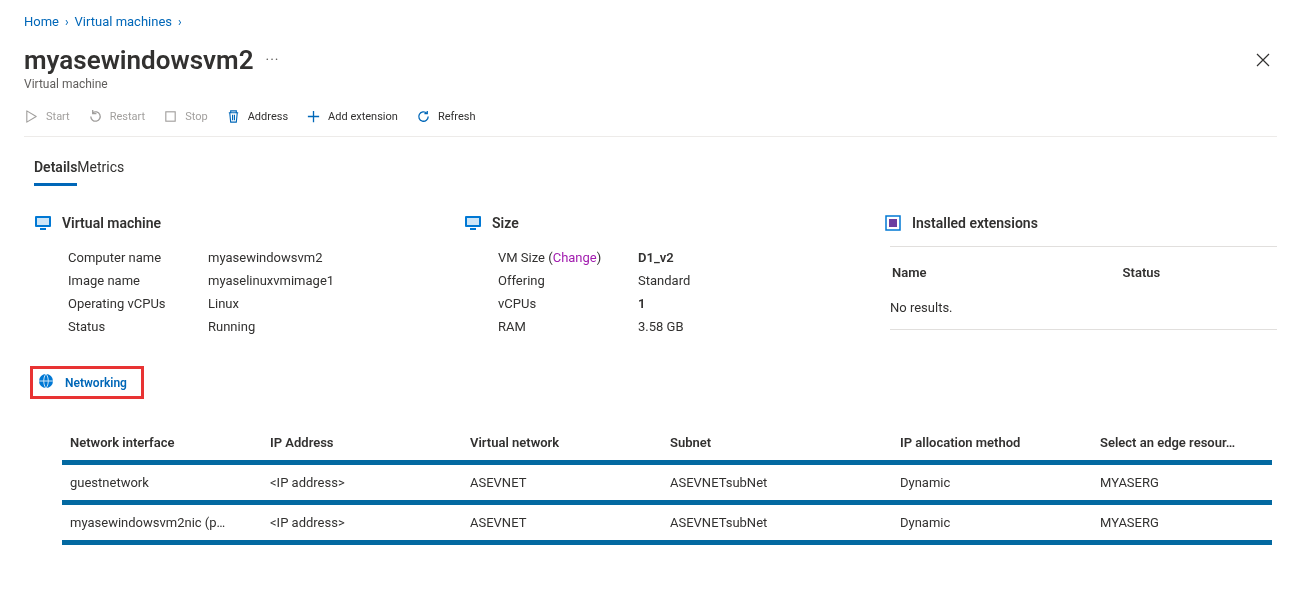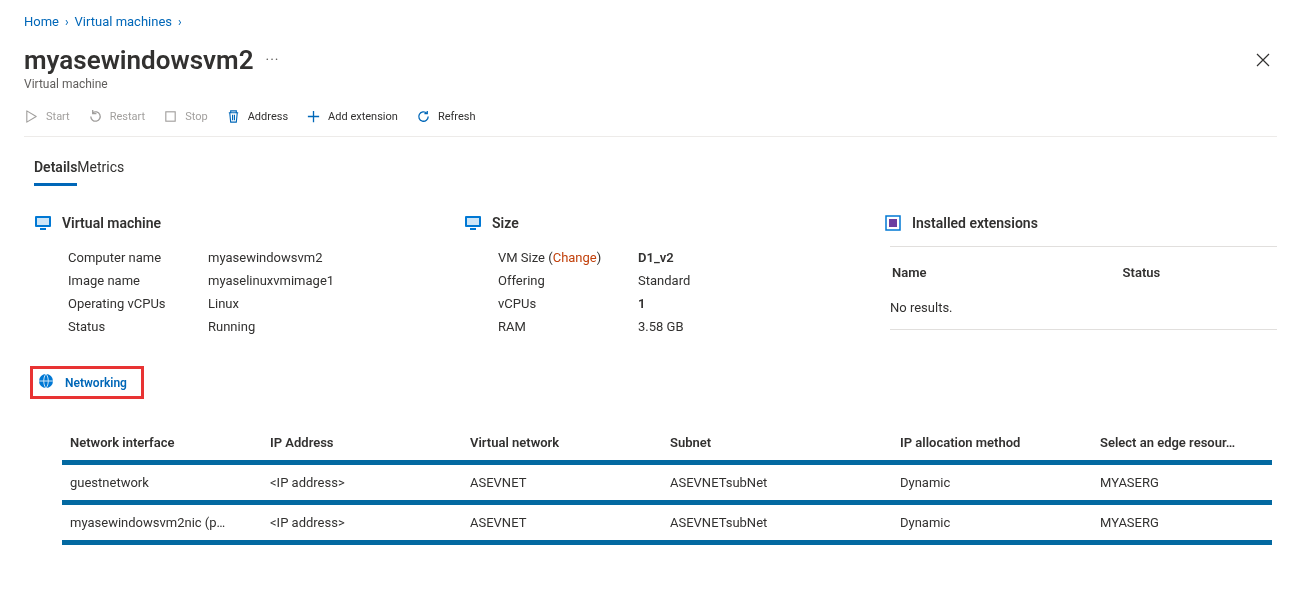--- a/index.html
+++ b/index.html
@@ -48,21 +48,21 @@
 
   .section-head { display: flex; align-items: center; gap: 10px; margin-bottom: 14px; }
   .section-head .icon-slot { width: 18px; height: 18px; display: inline-flex; align-items: center; justify-content: center; }
   .section-title { font-size: 14px; font-weight: 600; }
 
   .kv { display: flex; padding: 4px 0; font-size: 13px; }
   .kv .k { width: 140px; color: #323130; }
   .kv .v { color: #323130; }
   .kv-indent { padding-left: 38px; }
 
-  .link-inline { color: #c2410c; cursor: pointer; }
+  .link-inline { color: #a21caf; cursor: pointer; }
   .strong-val { font-weight: 600; color: #323130; }
 
   
   .networking-head-wrap {
     display: inline-flex;
     align-items: center;
     gap: 10px;
     border: 3px solid #e83333;
     padding: 3px 14px 3px 4px;
     margin-top: 28px;

